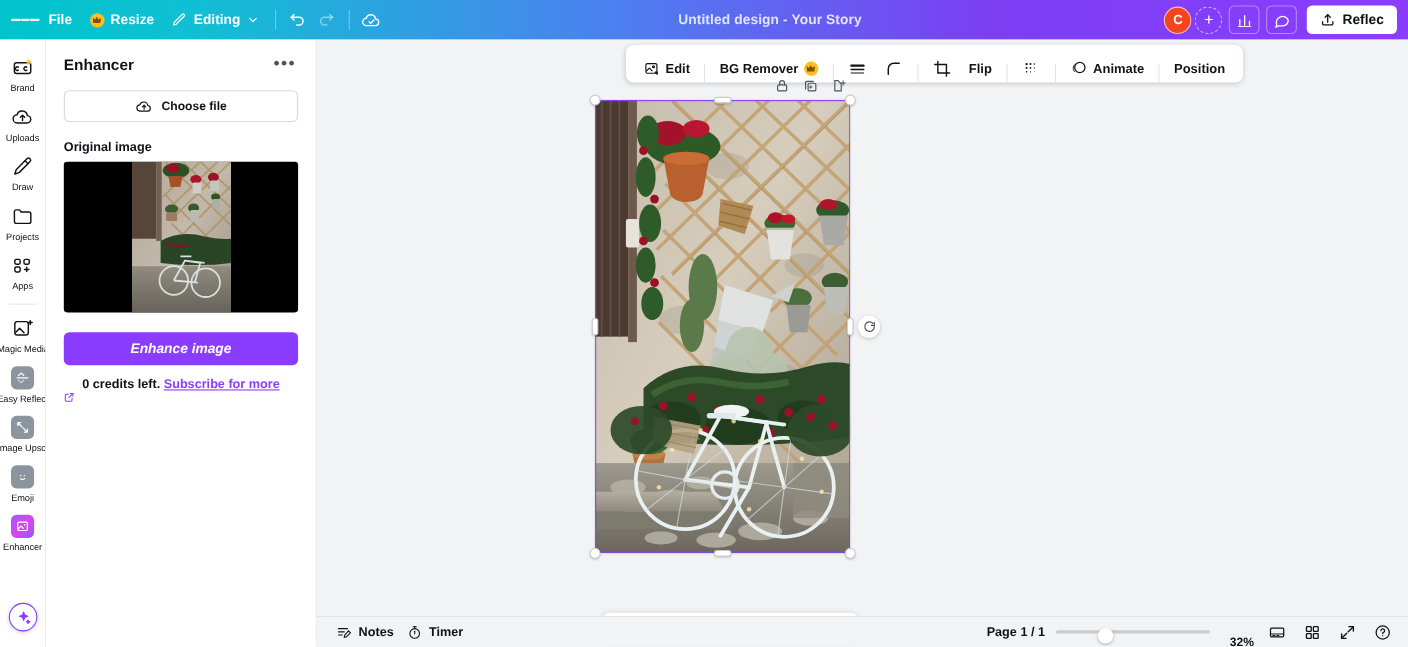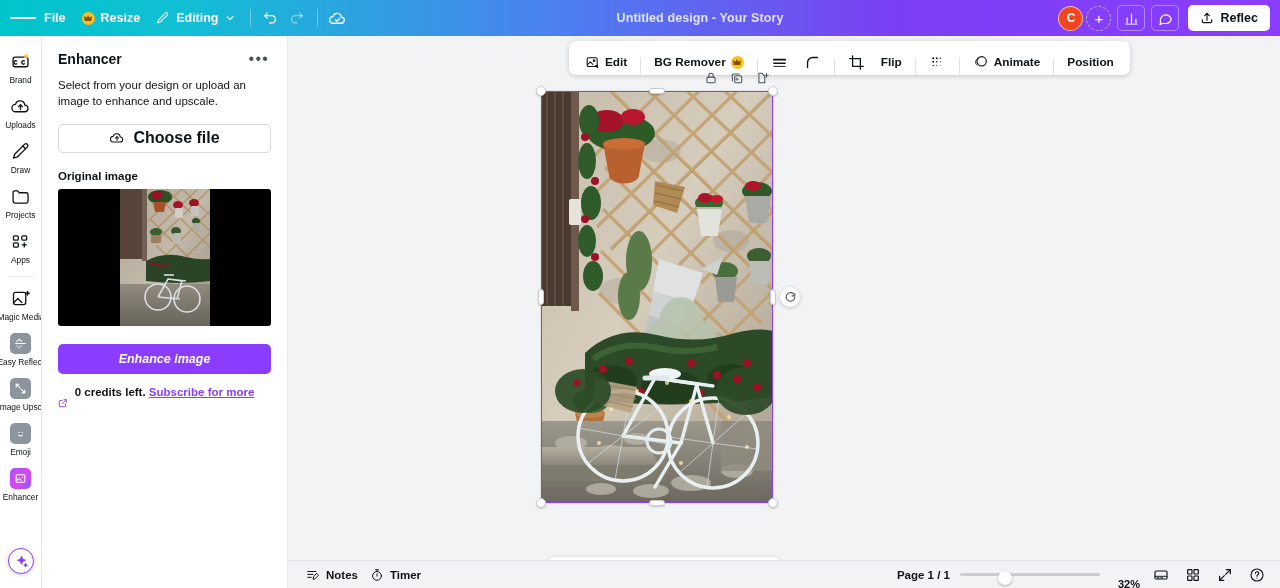--- a/index.html
+++ b/index.html
@@ -96,21 +96,21 @@
     overflow: hidden;
   }
   .panel-head { display:flex; align-items:center; justify-content:space-between; }
   .panel-title { font-size: 14px; font-weight: 700; color:#0e1318; }
   .dots { font-size: 16px; color:#4a545e; letter-spacing:1.2px; cursor:pointer; line-height:10px; padding:4px 2px;}
   .panel-desc { margin-top: 9px; font-size: 11.5px; line-height: 1.43; color:#0e1318; }
   .choose-file {
     margin-top: 14px; height: 29px; width: 100%;
     border: 1px solid #d6d9dd; border-radius: 5px; background:#fff;
     display:flex; align-items:center; justify-content:center; gap: 8px;
-    font-size: 16px; font-weight:700; color:#0e1318; cursor:pointer;
+    font-size: 11px; font-weight:700; color:#0e1318; cursor:pointer;
   }
   .sec-label { margin-top: 17px; font-size: 11.5px; font-weight:700; color:#0e1318; }
   .thumb {
     margin-top: 7px; width: 100%; height: 137px; background:#000;
     border-radius: 3px; overflow:hidden; display:flex; align-items:center; justify-content:center;
     cursor:pointer;
   }
   .thumb-inner { width: 90px; height: 137px; position: relative; overflow: hidden; }
   .row-toggle { margin-top: 16px; display:flex; align-items:flex-start; justify-content:space-between; }
   .toggle-title { font-size: 12px; font-weight:700; color:#0e1318; }
@@ -413,21 +413,20 @@
           <path d="M18.5 15.5l.7 1.8 1.8.7-1.8.7-.7 1.8-.7-1.8-1.8-.7 1.8-.7z" fill="#8b3dff"></path>
         </svg>
     </div>
   </div>
 
   <div class="panel">
     <div class="panel-head">
       <div class="panel-title">Enhancer</div>
       <div class="dots">•••</div>
     </div>
-    <div class="panel-desc">Select from your design or upload an image to enhance and upscale.</div>
 
     <div class="choose-file">
       <span>
         <svg width="16" height="16" viewBox="0 0 24 24" fill="none" stroke="#0e1318" stroke-width="1.6" stroke-linecap="round" stroke-linejoin="round">
             <path d="M6.5 18h10a3.8 3.8 0 0 0 .4-7.6A5.4 5.4 0 0 0 6.3 9.6 3.9 3.9 0 0 0 6.5 18z"></path>
             <path d="M12 15.5v-5"></path>
             <path d="M9.8 12.2L12 10l2.2 2.2"></path>
           </svg>
       </span>
       <span>Choose file</span>

